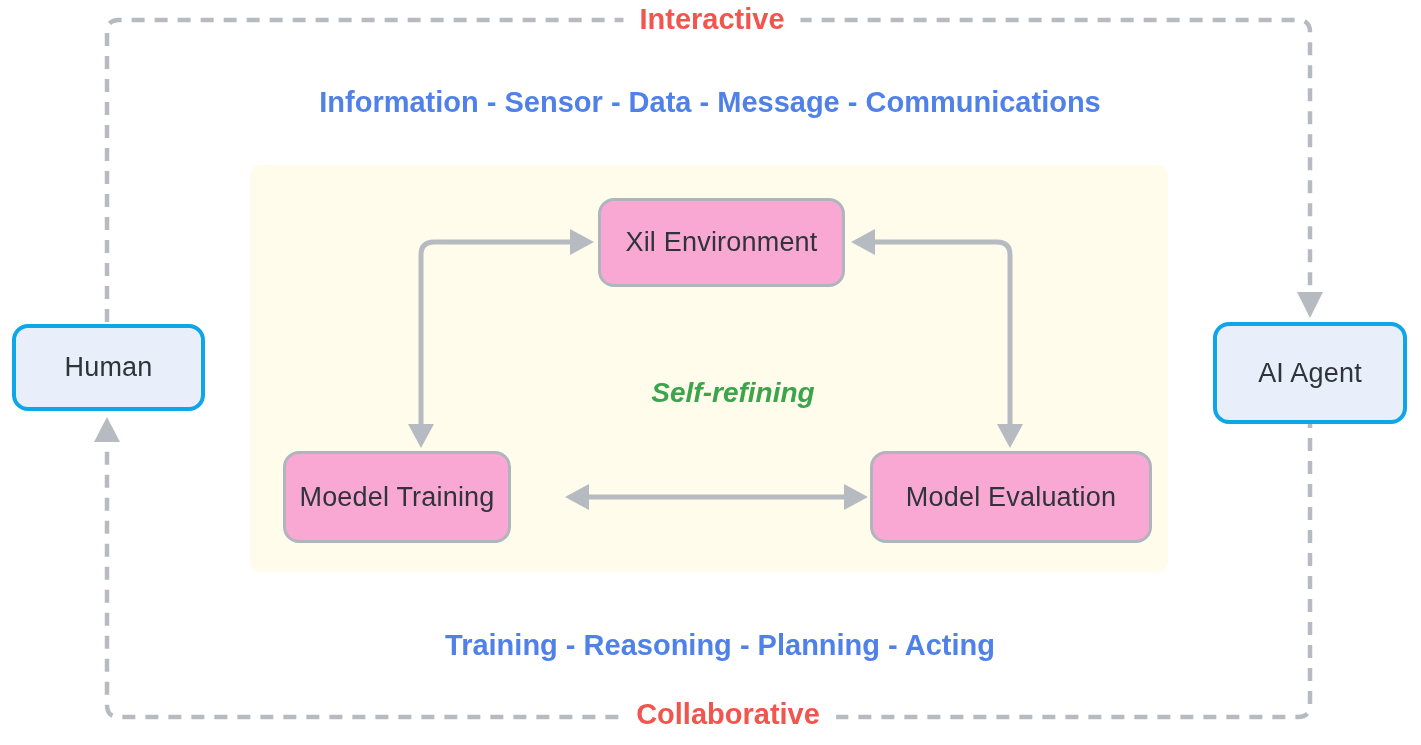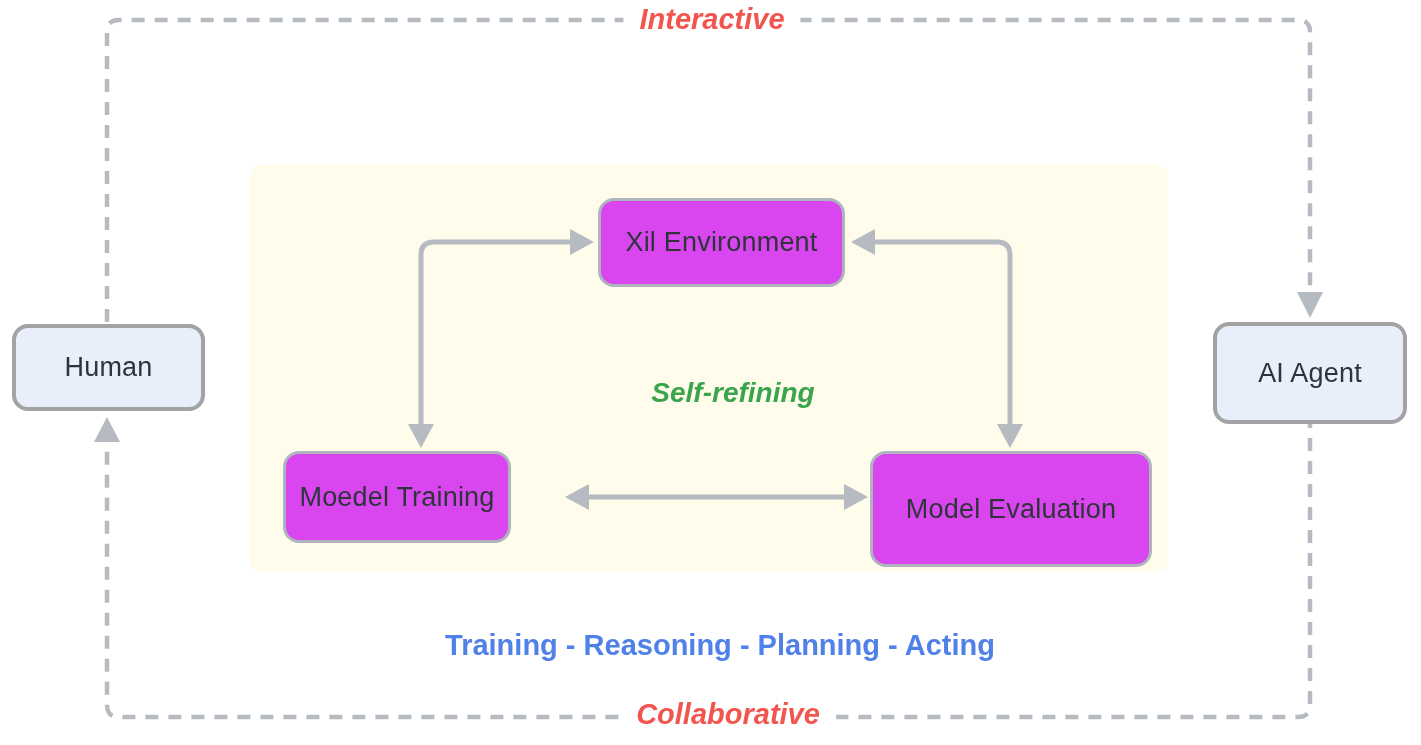--- a/index.html
+++ b/index.html
@@ -15,33 +15,33 @@
   .panel{
     position:absolute;left:250px;top:165px;width:918px;height:407px;
     background:#FFFCEC;border-radius:10px;
   }
 
   .node{
     position:absolute;display:flex;align-items:center;justify-content:center;
     box-sizing:border-box;border-radius:16px;
     font-size:27px;color:#2F343A;letter-spacing:0.2px;
   }
-  .node.gray{background:#d946ef;border:3px solid #AEB5BD;}
-  .node.blue{background:#E9EEFB;border:4px solid #a3a3a3;}
+  .node.gray{background:#f9a8d4;border:3px solid #AEB5BD;}
+  .node.blue{background:#E9EEFB;border:4px solid #0ea5e9;}
 
   .node-xil{left:598px;top:198px;width:247px;height:89px;}
   .node-training{left:283px;top:451px;width:228px;height:92px;}
-  .node-eval{left:870px;top:451px;width:282px;height:116px;}
+  .node-eval{left:870px;top:451px;width:282px;height:92px;}
   .node-human{left:12px;top:324px;width:193px;height:87px;}
   .node-agent{left:1213px;top:322px;width:194px;height:102px;}
 
   .loop-label{
     position:absolute;transform:translateX(-50%);
     background:#ffffff;padding:0 16px;
-    font-size:29px;font-style:italic;font-weight:600;color:#F2544E;
+    font-size:29px;font-weight:600;color:#F2544E;
     white-space:nowrap;
   }
   .loop-label.top{left:712px;top:3px;}
   .loop-label.bottom{left:728px;top:682px;margin-top:16px;}
 
   .caption{
     position:absolute;transform:translateX(-50%);
     font-size:29px;font-weight:600;color:#5081E8;white-space:nowrap;
   }
   .caption.top{left:710px;top:86px;}
@@ -97,17 +97,18 @@
   <div class="node blue node-human">
     <span>Human</span>
   </div>
   <div class="node blue node-agent">
     <span>AI Agent</span>
   </div>
 
   <div class="loop-label top">Interactive</div>
   <div class="loop-label bottom">Collaborative</div>
 
+  <div class="caption top">Information - Sensor - Data - Message - Communications</div>
   <div class="caption bottom">Training - Reasoning - Planning - Acting</div>
 
   <div class="center-label">Self-refining</div>
 
 </div>
 
 </body></html>

